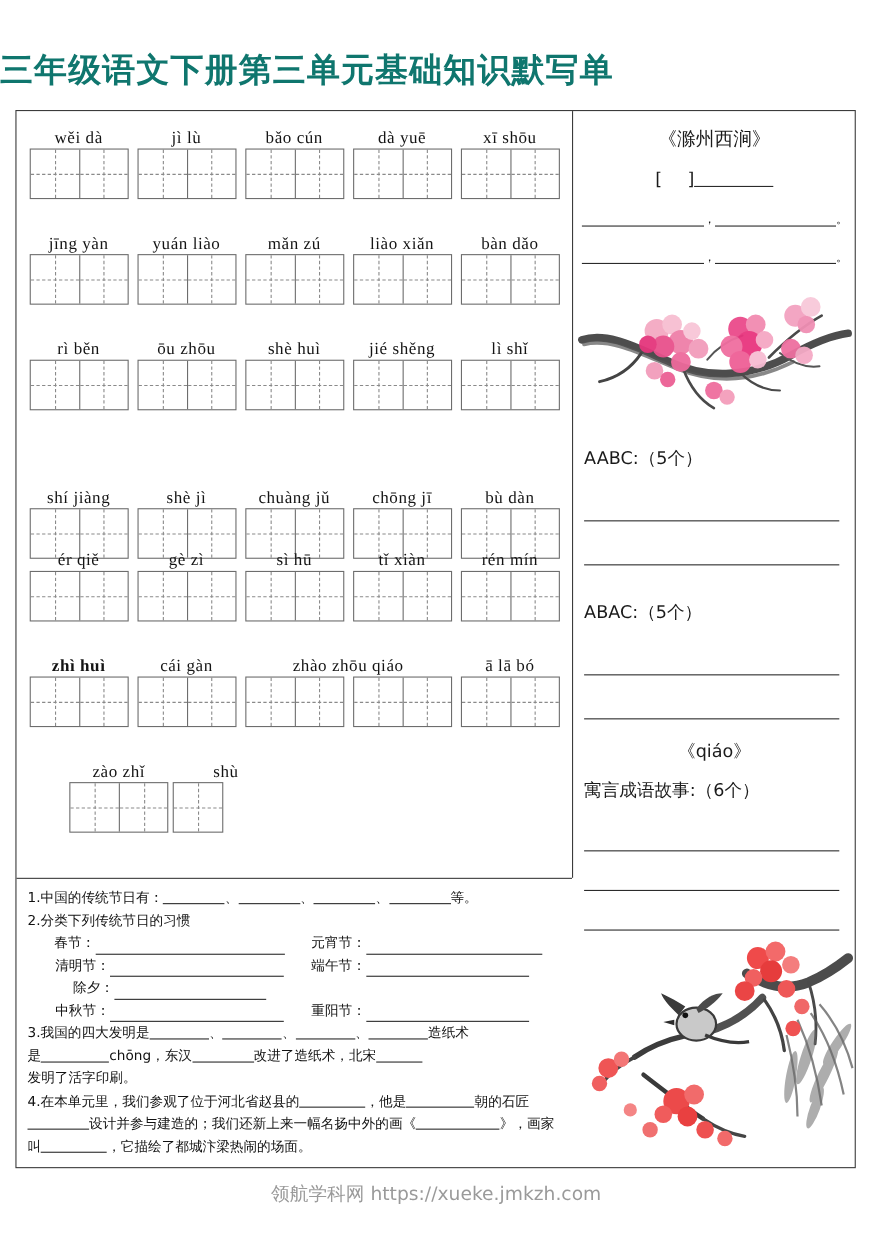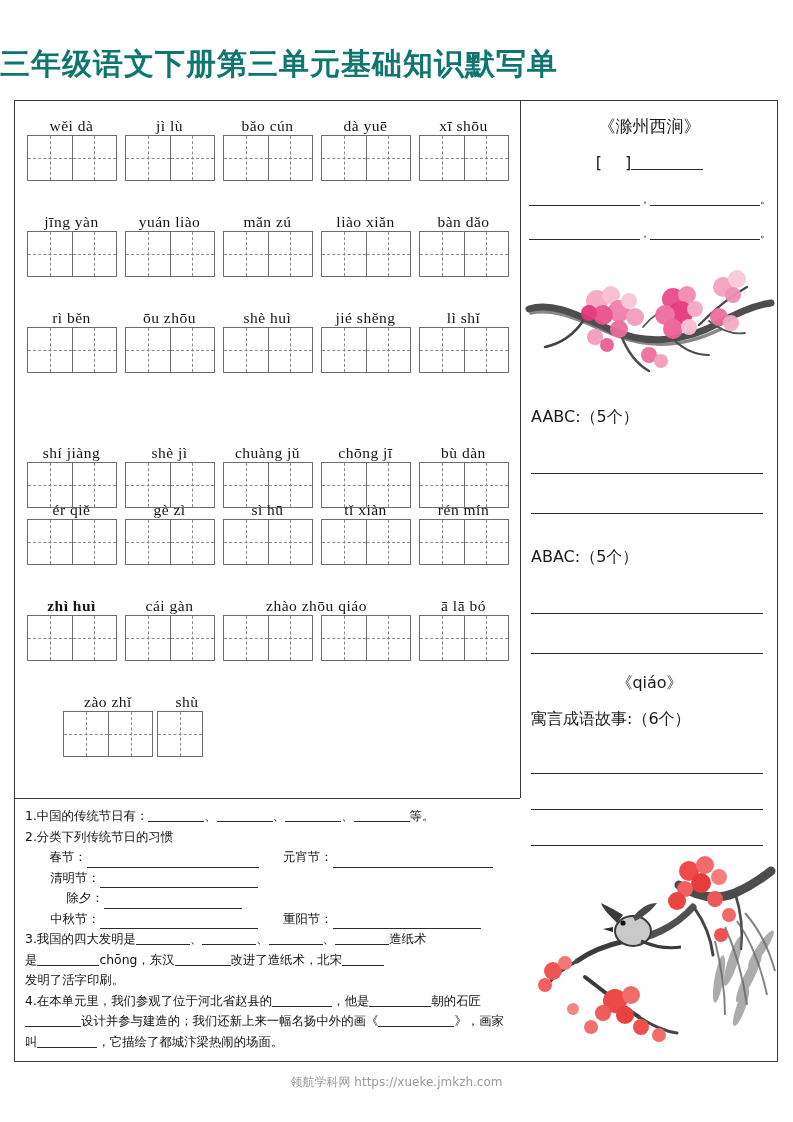--- a/index.html
+++ b/index.html
@@ -262,21 +262,21 @@
   .pairrow .item.first { width: 258px; justify-content: center; }
 
   
   .watermark {
     position: absolute;
     left: 0;
     top: 1074px;
     width: 793px;
     text-align: center;
     font-family: "DejaVu Sans", "Liberation Sans", sans-serif;
-    font-size: 12px;
+    font-size: 17px;
     color: #9a9a9a;
     white-space: nowrap;
   }
 </style>
 </head>
 <body>
 
 <div class="title">三年级语文下册第三单元基础知识默写单</div>
 
 <div class="sheet">
@@ -533,21 +533,21 @@
               <div class="cell"></div>
               <div class="cell"></div>
             </div>
           </div>
       </div>
     </div>
 
     <div class="py-row" style="top:584px;">
       <div class="py-line" style="justify-content:flex-start; padding-left:44px;">
         <div class="py-word" style="width:98px;">zào  zhǐ</div>
-        <div class="py-word" style="width:60px; text-align:center;">shù</div>
+        <div class="py-word" style="width:60px; text-align:right;">shù</div>
       </div>
       <div class="grid-line" style="justify-content:flex-start; padding-left:44px;">
         <div class="slot" style="width:98px;">
             <div class="tzg">
               <div class="cell"></div>
               <div class="cell"></div>
             </div>
           </div>
         <div class="slot" style="width:60px; align-items:flex-start;">
             <div class="tzg">
@@ -718,20 +718,24 @@
         <span>元宵节：</span>
           <span class="ul" style="width:160px;"></span>
       </div>
     </div>
 
     <div class="pairrow">
       <div class="item first">
         <span>清明节：</span>
           <span class="ul" style="width:158px;"></span>
       </div>
+      <div class="item">
+        <span>端午节：</span>
+          <span class="ul" style="width:148px;"></span>
+      </div>
     </div>
 
     <div class="pairrow">
       <div class="item first">
         <span>除夕：</span>
           <span class="ul" style="width:138px;"></span>
       </div>
     </div>
 
     <div class="pairrow">

